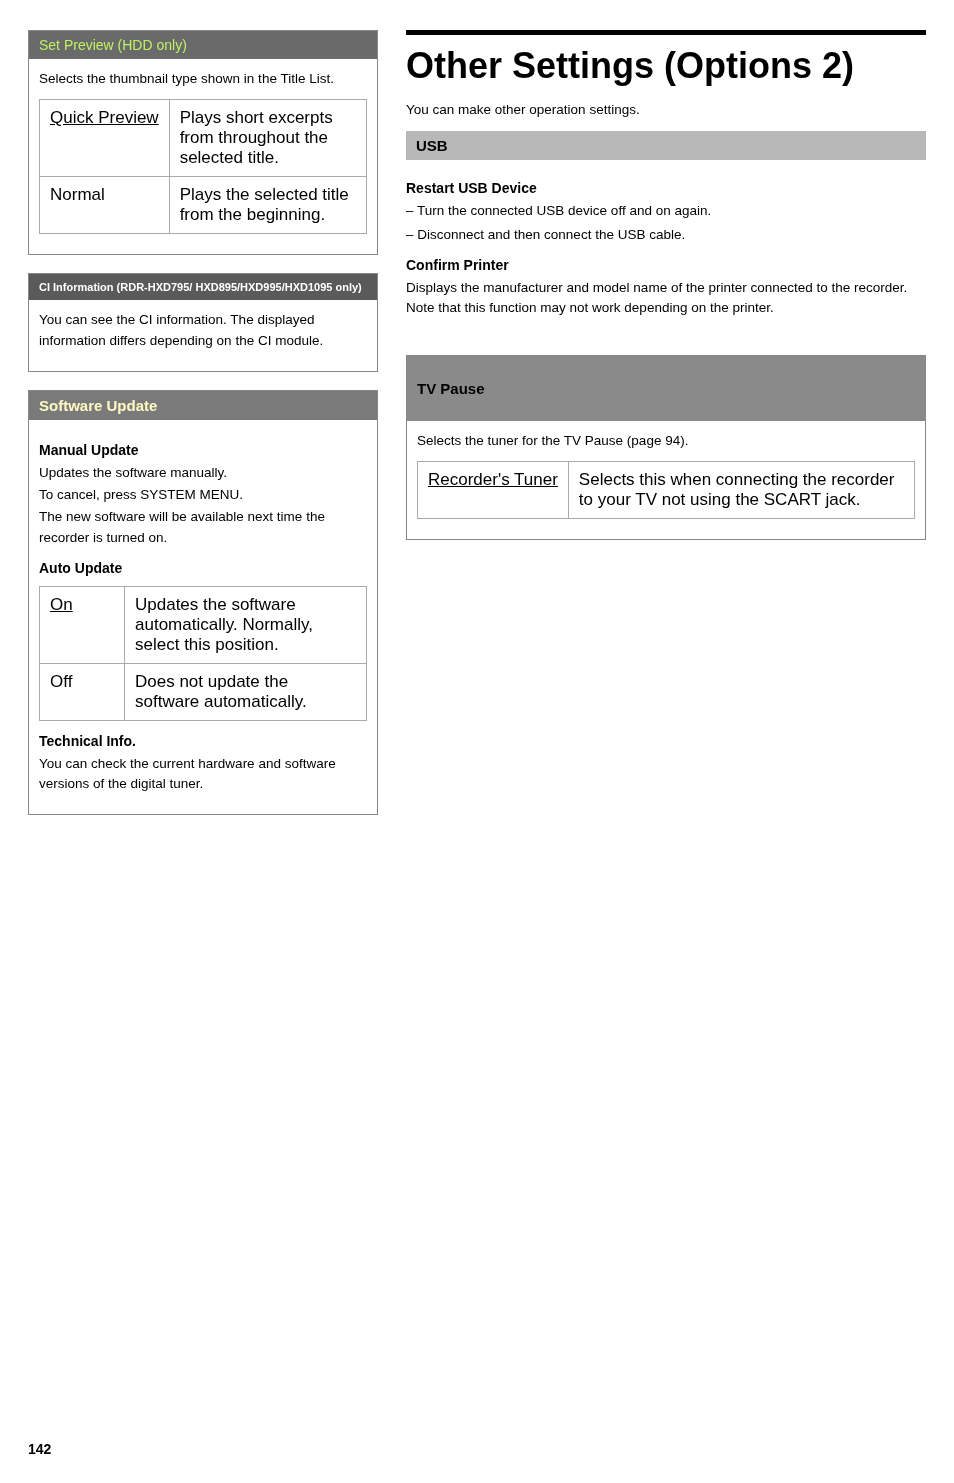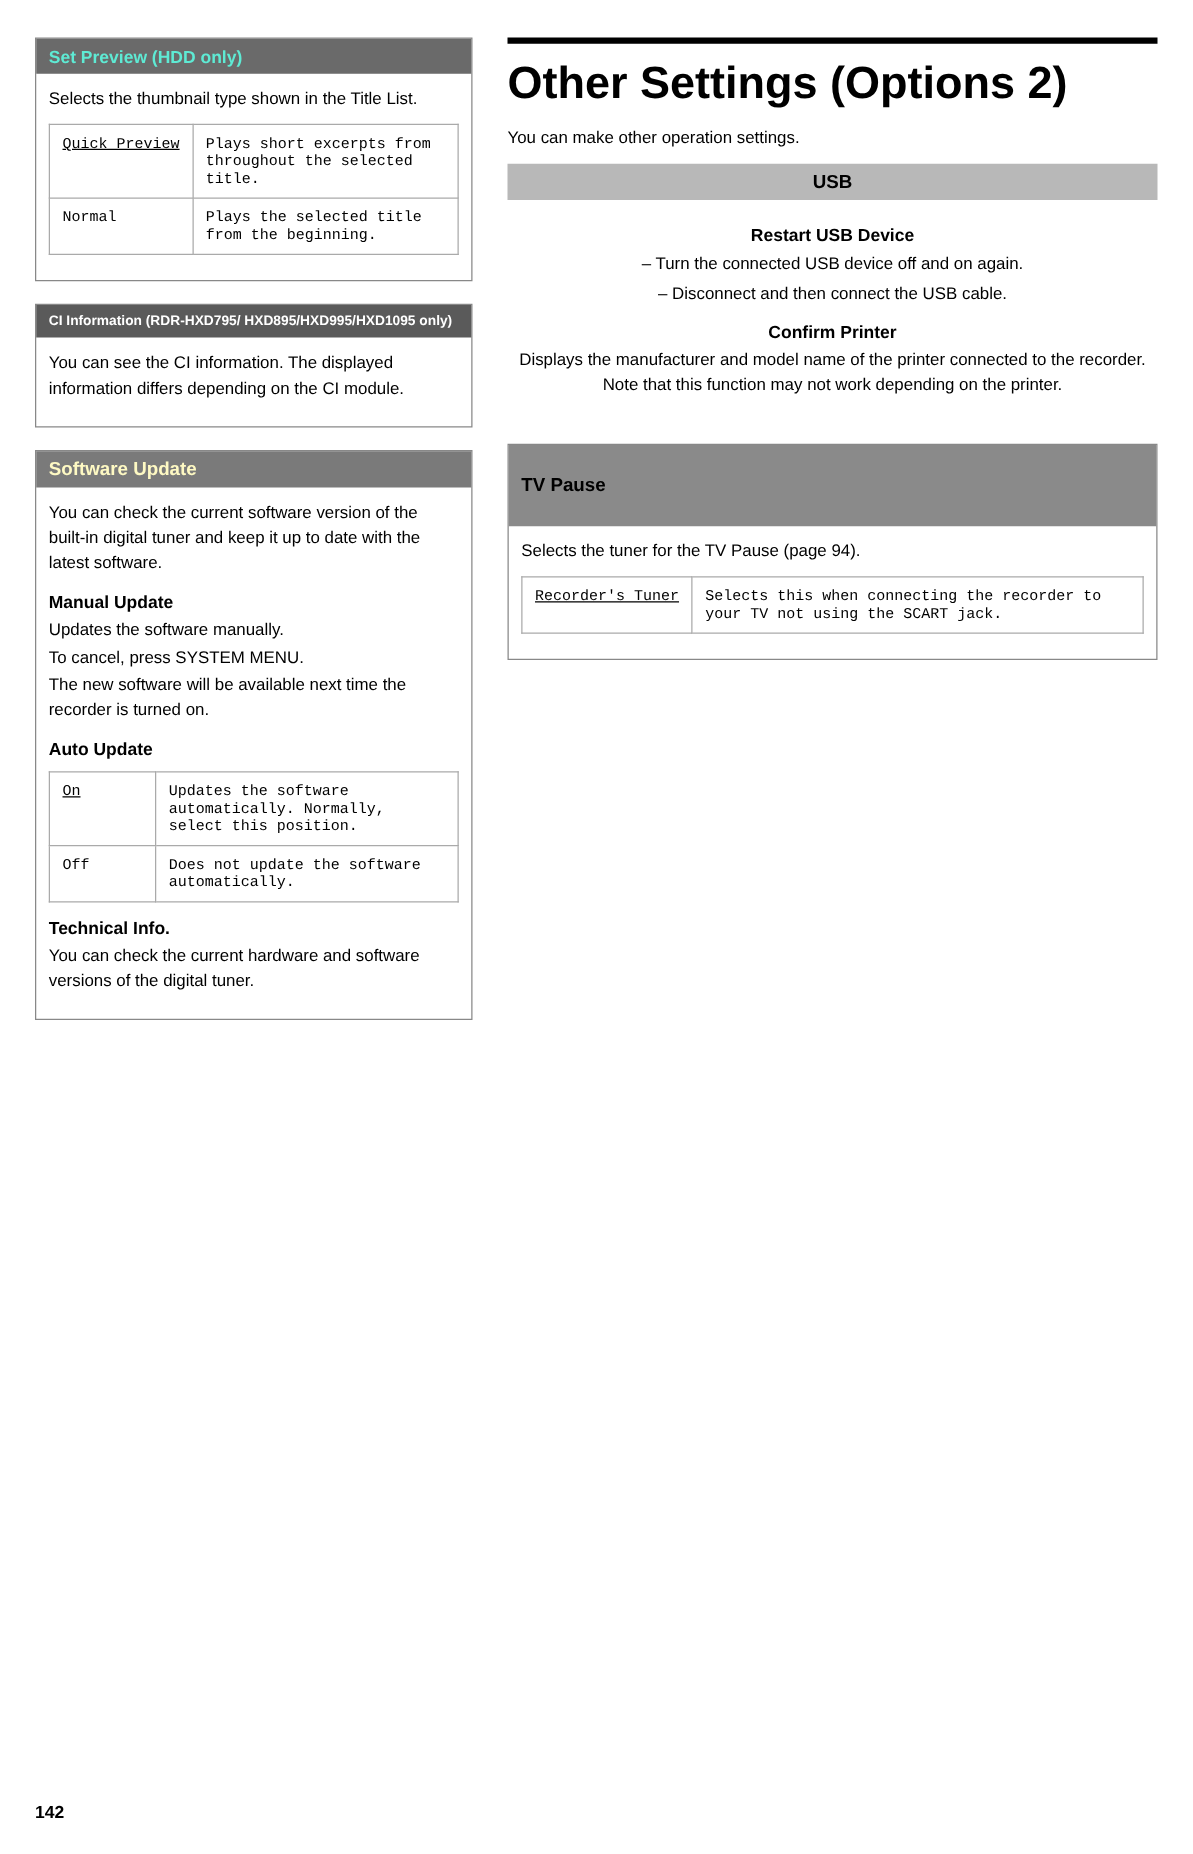--- a/index.html
+++ b/index.html
@@ -24,22 +24,22 @@
       width: 350px;
       flex-shrink: 0;
     }
     .right-col {
       flex: 1;
     }
 
     
     .section-header {
       background: #6a6a6a;
-      color: #5eead4;
-      font-weight: bold;
+      color: #bef264;
+      font-weight: normal;
       font-size: 14px;
       padding: 6px 10px;
       margin-bottom: 10px;
     }
     .section-box {
       border: 1.5px solid #888;
       margin-bottom: 18px;
     }
     .section-box .section-header {
       margin-bottom: 0;
@@ -52,22 +52,21 @@
     table {
       border-collapse: collapse;
       width: 100%;
       margin-top: 10px;
       margin-bottom: 10px;
     }
     td {
       border: 1px solid #aaa;
       padding: 8px 10px;
       vertical-align: top;
-      font-size: 12px;
-      font-family: Liberation Mono, monospace;
+      font-size: 17px;
     }
     td:first-child {
       width: 85px;
       white-space: nowrap;
     }
     td u {
       text-decoration: underline;
     }
 
     
@@ -176,21 +175,20 @@
     <div class="section-box" style="margin-bottom:18px;">
       <div class="ci-section-header">CI Information (RDR-HXD795/ HXD895/HXD995/HXD1095 only)</div>
       <div class="section-box-content">
         <p>You can see the CI information. The displayed information differs depending on the CI module.</p>
       </div>
     </div>
 
     <div class="section-box">
       <div class="software-section-header">Software Update</div>
       <div class="section-box-content">
-        <p>You can check the current software version of the built-in digital tuner and keep it up to date with the latest software.</p>
 
         <div class="subsection-title">Manual Update</div>
         <p style="margin-bottom:2px;">Updates the software manually.</p>
         <p style="margin-bottom:2px;">To cancel, press SYSTEM MENU.</p>
         <p style="margin-bottom:8px;">The new software will be available next time the recorder is turned on.</p>
 
         <div class="subsection-title">Auto Update</div>
         <table>
           <tbody>
             <tr>
@@ -209,21 +207,21 @@
       </div>
     </div>
 
   </div>
 
   <div class="right-col">
 
     <div class="big-title">Other Settings (Options 2)</div>
     <p>You can make other operation settings.</p>
 
-    <div style="margin-bottom:18px;text-align:center;">
+    <div style="margin-bottom:18px;">
       <div class="usb-section-header">USB</div>
       <div style="padding: 8px 0;">
         <div class="subsection-title">Restart USB Device</div>
         <ul class="dash-list">
           <li>Turn the connected USB device off and on again.</li>
           <li>Disconnect and then connect the USB cable.</li>
         </ul>
 
         <div class="subsection-title">Confirm Printer</div>
         <p>Displays the manufacturer and model name of the printer connected to the recorder. Note that this function may not work depending on the printer.</p>

